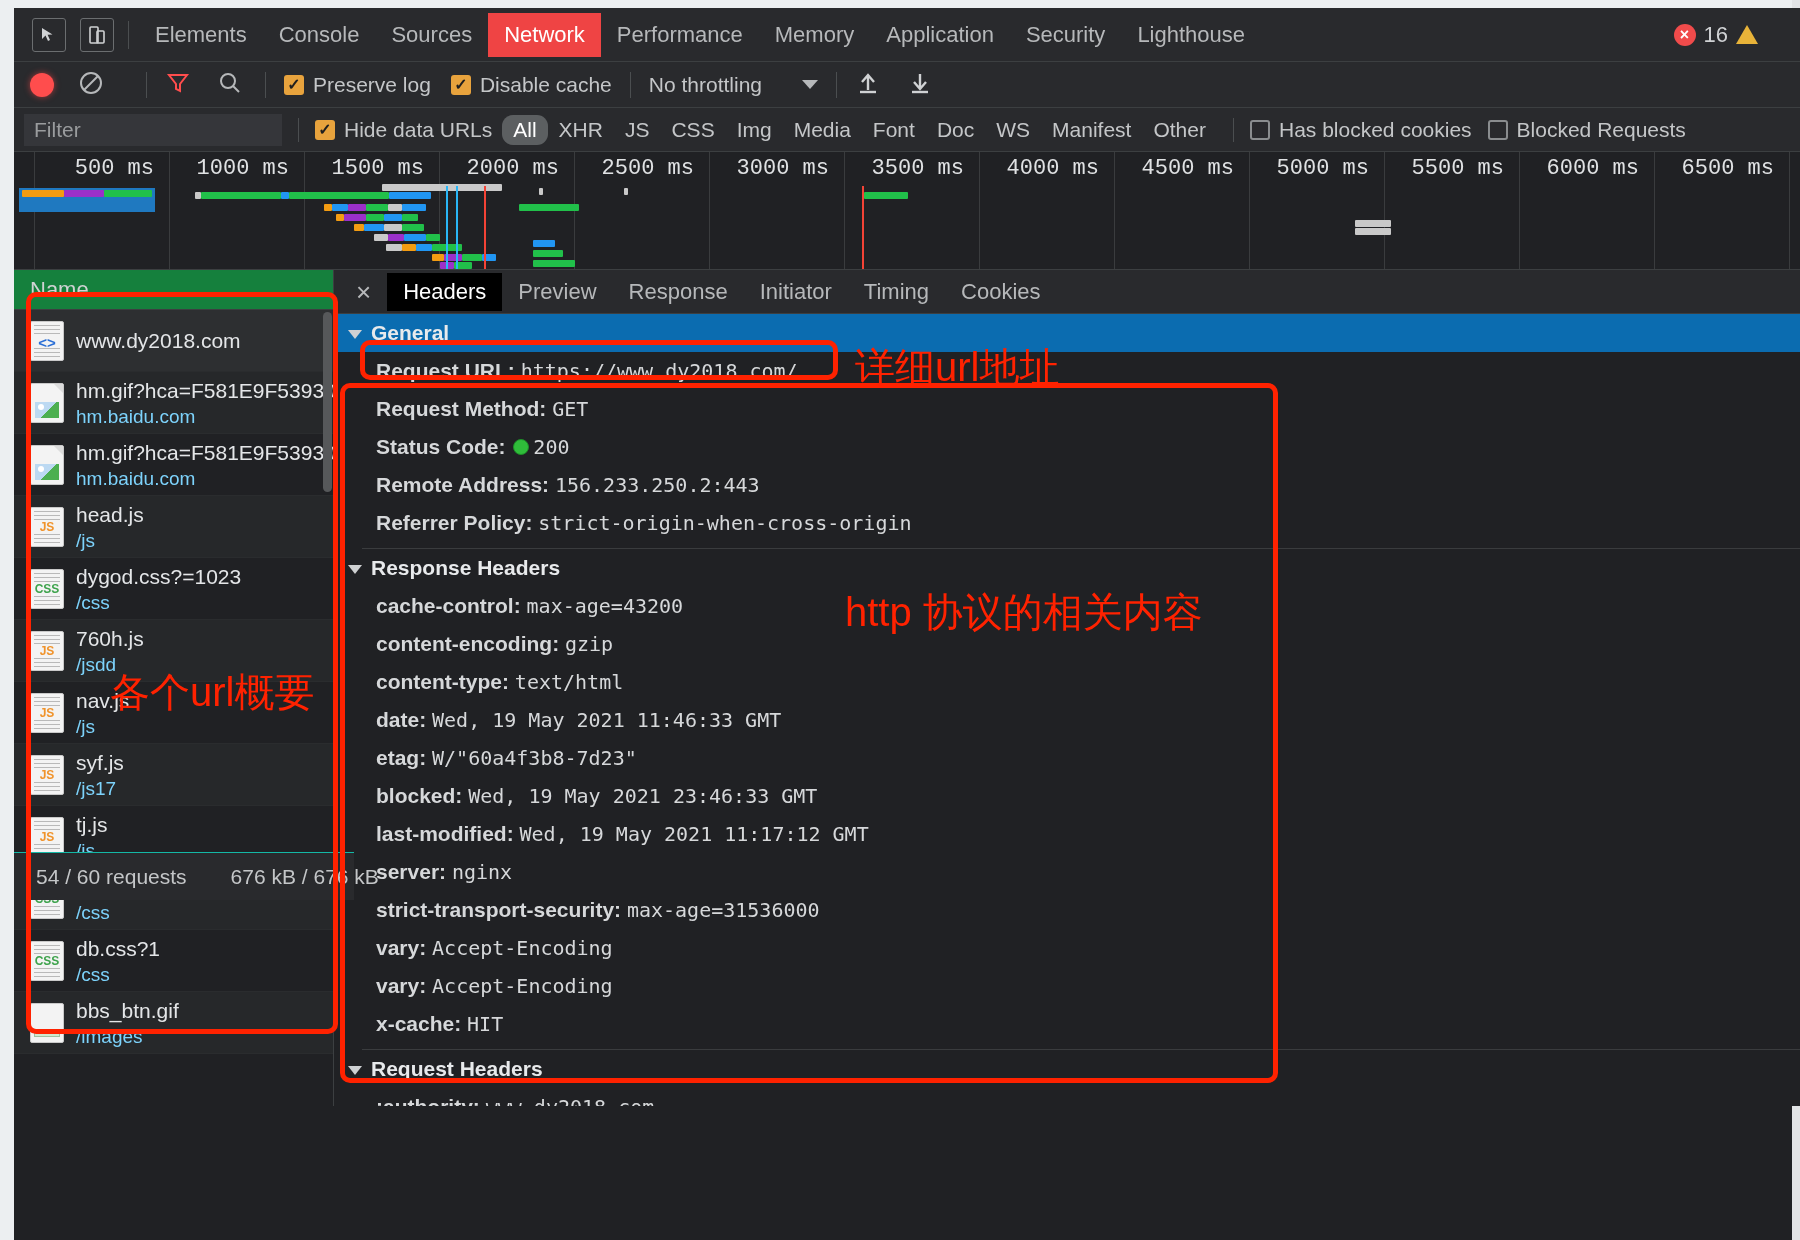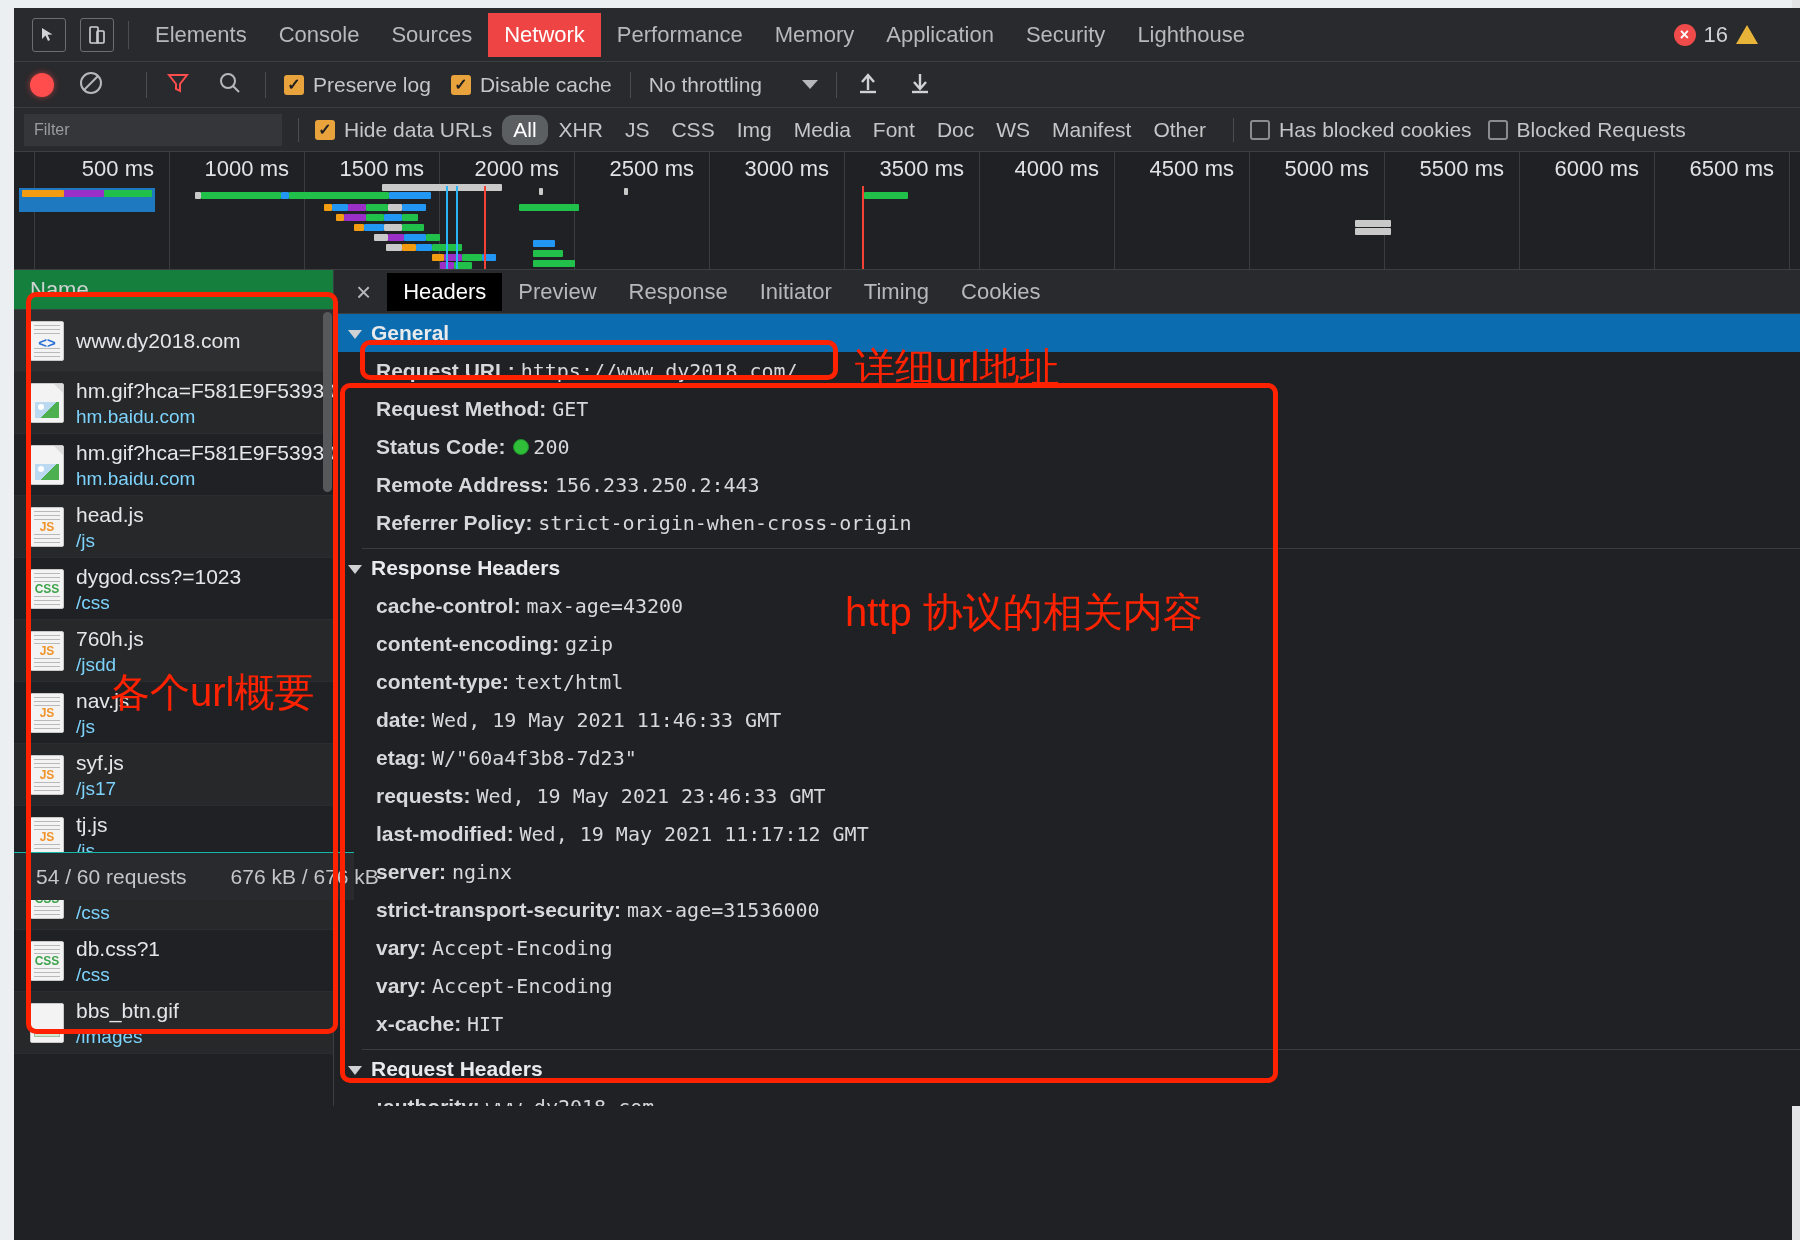--- a/index.html
+++ b/index.html
@@ -116,21 +116,21 @@
 
   
   .filterrow {
     height: 44px; background: #292a2d;
     display: flex; align-items: center;
     border-bottom: 1px solid #3c3f41;
   }
   .filter-input {
     width: 258px; height: 32px; margin-left: 10px;
     background: #35363a; border: none; outline: none;
-    color: #fef9c3; font-size: 16px; padding: 0 10px;
+    color: #fef9c3; font-size: 21px; padding: 0 10px;
     font-family: "Liberation Sans", sans-serif;
   }
   .filter-input::placeholder { color: #9a9c9e; }
   .fr-sep { width: 1px; height: 24px; background: #4b4e50; margin: 0 16px; }
   .typelist { display: flex; align-items: center; gap: 0; }
   .type-pill {
     color: #c4c6c8; font-size: 21px; padding: 3px 11px;
     border-radius: 11px; cursor: pointer; white-space: nowrap;
   }
   .type-pill.sel { background: #5c5f61; color: #fff; }
@@ -140,21 +140,21 @@
     position: relative; height: 118px;
     background: #202124; border-bottom: 1px solid #3c3f41;
     overflow: hidden;
   }
   .ov-grid { position: absolute; inset: 0; }
   .ov-col {
     position: absolute; top: 0; bottom: 0; width: 1px; background: #3a3c3e;
   }
   .ov-label {
     position: absolute; top: 4px; color: #e0e2e4; font-size: 22px;
-    transform: translateX(-100%); padding-right: 10px; white-space: nowrap;
+    transform: translateX(-100%); padding-right: 10px; white-space: nowrap; font-family: Liberation Mono, monospace;
   }
   .bar {
     position: absolute; height: 7px; border-radius: 1px;
   }
   .ov-marker { position: absolute; top: 34px; bottom: 0; width: 2px; }
 
   
   .main { position: relative; height: 836px; display: flex; }
   .reqpanel {
     position: relative; width: 320px; background: #202124;
@@ -702,21 +702,21 @@
           <div class="kvrow">
             <span class="kvkey">content-type:</span>
             <span class="kvval">text/html</span></div>
           <div class="kvrow">
             <span class="kvkey">date:</span>
             <span class="kvval">Wed, 19 May 2021 11:46:33 GMT</span></div>
           <div class="kvrow">
             <span class="kvkey">etag:</span>
             <span class="kvval">W/"60a4f3b8-7d23"</span></div>
           <div class="kvrow">
-            <span class="kvkey">requests:</span>
+            <span class="kvkey">blocked:</span>
             <span class="kvval">Wed, 19 May 2021 23:46:33 GMT</span></div>
           <div class="kvrow">
             <span class="kvkey">last-modified:</span>
             <span class="kvval">Wed, 19 May 2021 11:17:12 GMT</span></div>
           <div class="kvrow">
             <span class="kvkey">server:</span>
             <span class="kvval">nginx</span></div>
           <div class="kvrow">
             <span class="kvkey">strict-transport-security:</span>
             <span class="kvval">max-age=31536000</span></div>

